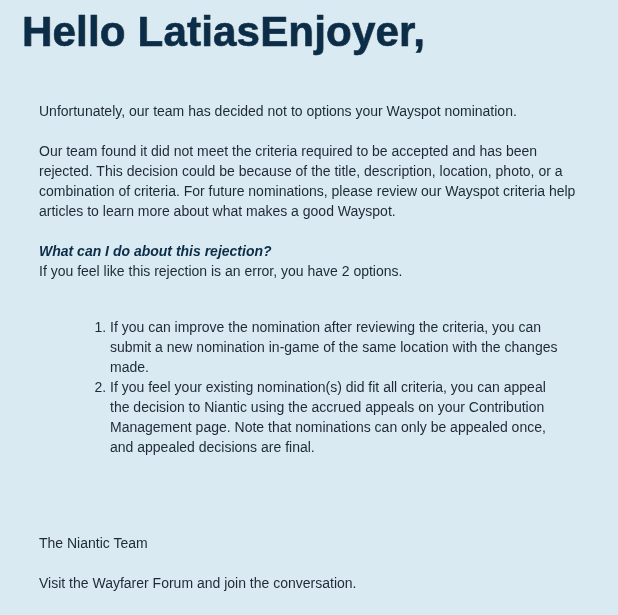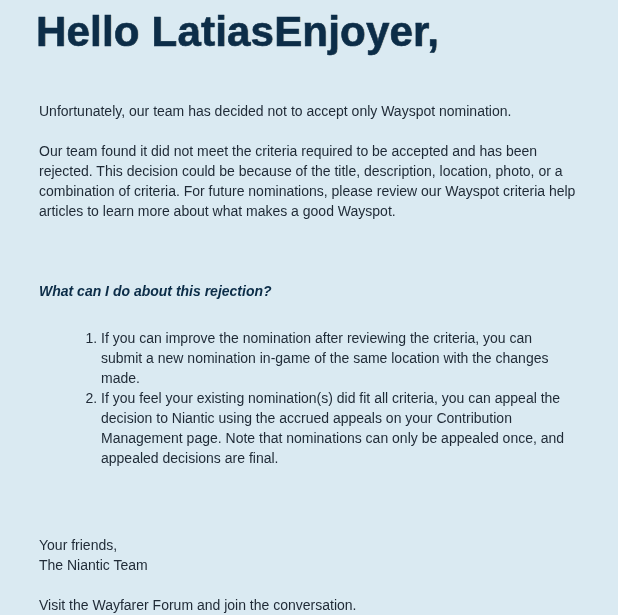--- a/index.html
+++ b/index.html
@@ -16,21 +16,21 @@
     }
     .wrap {
       position: relative;
       padding-left: 39px;
       padding-right: 30px;
     }
     h1 {
       margin: 0;
       position: absolute;
       top: 8px;
-      left: 36px;
+      left: 22px;
       font-family: "Liberation Sans", sans-serif;
       font-weight: 900;
       font-size: 42px;
       line-height: 48px;
       color: #0c2d48;
       letter-spacing: 0.2px;
       -webkit-text-stroke: 0.6px #0c2d48;
       text-shadow: 1px 0 0 rgba(120,90,40,0.25);
       white-space: nowrap;
     }
@@ -41,48 +41,47 @@
       width: 545px;
       font-size: 14px;
       line-height: 20px;
     }
     p { margin: 0; }
     .gap { height: 20px; }
     .question {
       font-weight: bold;
       font-style: italic;
       color: #0c2d48;
-      margin-top: 40px;
     }
     ol {
-      margin: 7px;
+      margin: 16px;
       padding-left: 55px;
     }
     ol li {
       padding-left: 0;
     }
     .gap-big { height: 60px; }
   </style>
 </head>
 <body>
 
 <div class="wrap">
   <h1>Hello LatiasEnjoyer,</h1>
 
   <div class="body-text">
     <div class="gap"></div>
-    <p>Unfortunately, our team has decided not to accept only Wayspot nomination.</p>
+    <p>Unfortunately, our team has decided not to options your Wayspot nomination.</p>
     <div class="gap"></div>
     <p>Our team found it did not meet the criteria required to be accepted and has been rejected. This decision could be because of the title, description, location, photo, or a combination of criteria. For future nominations, please review our Wayspot criteria help articles to learn more about what makes a good Wayspot.</p>
     <div class="gap"></div>
     <p class="question">What can I do about this rejection?</p>
+    <p>If you feel like this rejection is an error, you have 2 options.</p>
     <div class="gap"></div>
     <ol>
       <li>If you can improve the nomination after reviewing the criteria, you can submit a new nomination in-game of the same location with the changes made.</li>
       <li>If you feel your existing nomination(s) did fit all criteria, you can appeal the decision to Niantic using the accrued appeals on your Contribution Management page. Note that nominations can only be appealed once, and appealed decisions are final.</li>
     </ol>
     <div class="gap-big"></div>
-    <p>Your friends,</p>
     <p>The Niantic Team</p>
     <div class="gap"></div>
     <p>Visit the Wayfarer Forum and join the conversation.</p>
   </div>
 </div>
 
 </body></html>

